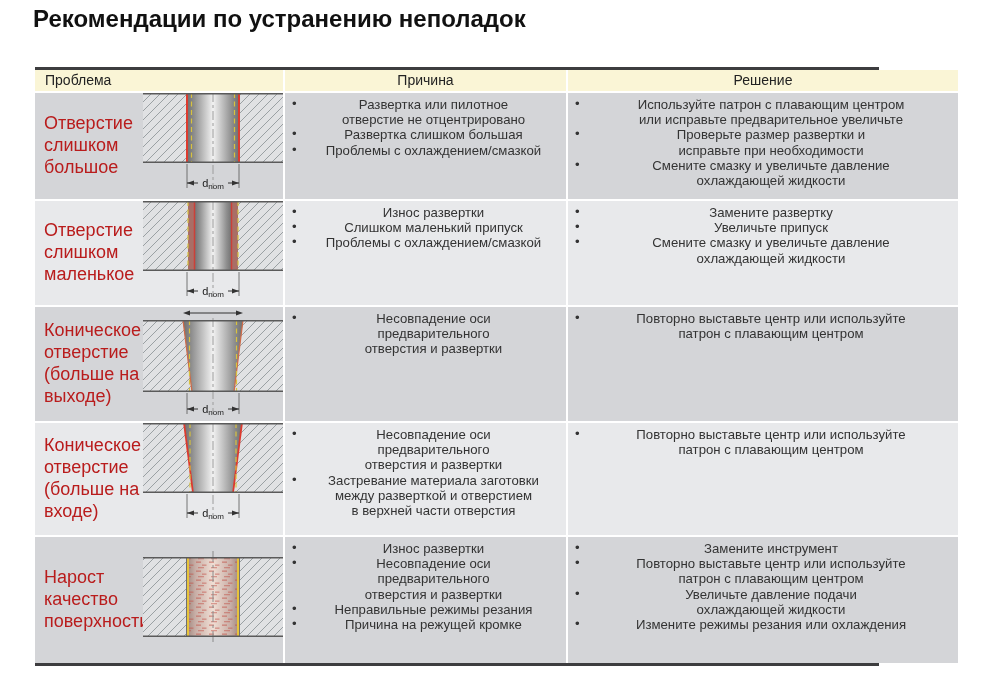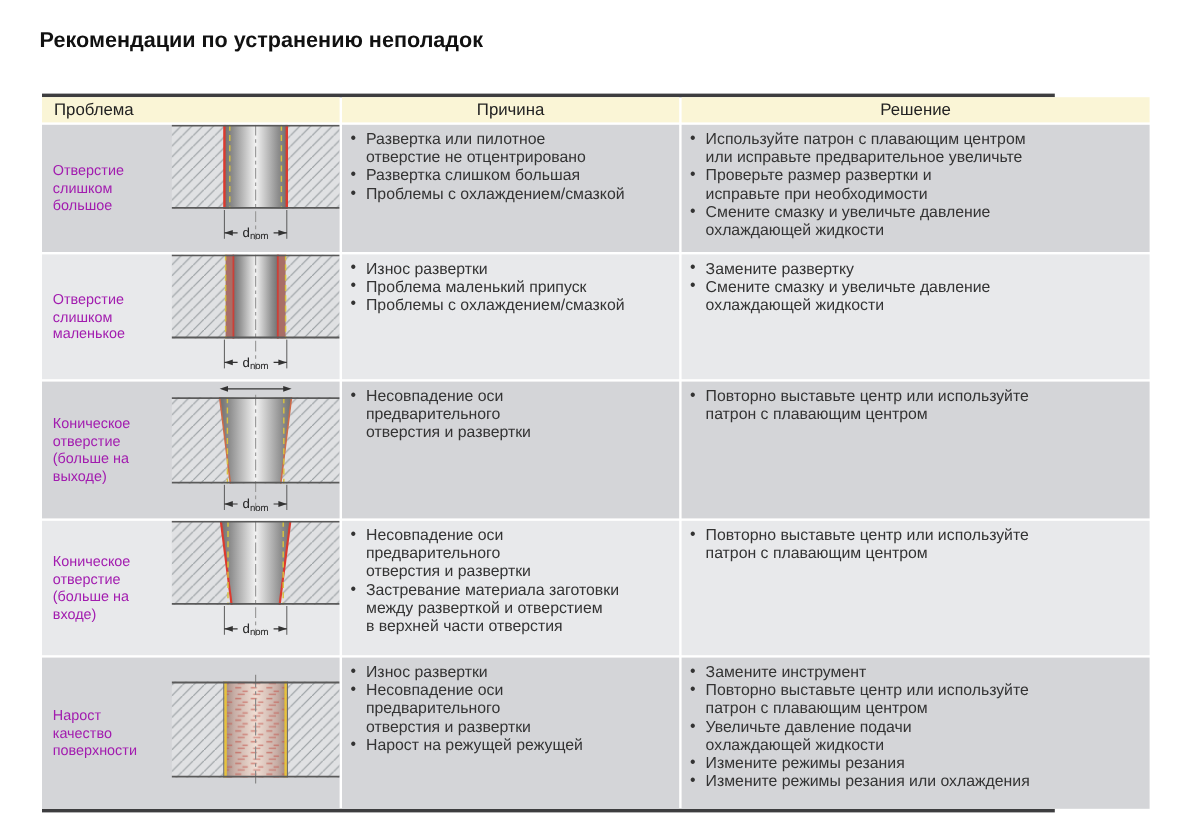--- a/index.html
+++ b/index.html
@@ -2,21 +2,21 @@
 <html><head>
 <meta charset="utf-8">
 <style>
   html,body{margin:0;padding:0;}
   body{
     width:990px;height:697px;background:#ffffff;overflow:hidden;
     font-family:"Liberation Sans","DejaVu Sans",sans-serif;
     -webkit-font-smoothing:antialiased;
   }
   .title{
-    margin:23px 0 0 33px;font-size:18px;font-weight:bold;color:#111;
+    margin:5px 0 0 33px;font-size:24px;font-weight:bold;color:#111;
   }
   .table{
     margin:34px 0 0 35px;width:844px;
     border-top:3px solid #3d3d3f;border-bottom:3px solid #3d3d3f;
     background:#ffffff;
   }
   .grid-row{display:grid;grid-template-columns:248px 281px 390px;column-gap:2px;}
   .header .cell{
     background:#faf5d6;height:21px;line-height:21px;font-size:14px;color:#222;
   }
@@ -26,27 +26,27 @@
   .trow.dark .cell{background:#d4d5d8;}
   .trow.light .cell{background:#e8e9eb;}
   .r1{height:106px;}
   .r2{height:104px;}
   .r3{height:114px;}
   .r4{height:112px;}
   .r5{height:126px;}
   .probcell{position:relative;}
   .problabel{
     position:absolute;left:9px;top:50%;transform:translateY(-50%);
-    width:122px;font-size:12px;line-height:1.22;color:#a21caf;white-space:pre-line;
+    width:122px;font-size:18px;line-height:1.22;color:#b91c1c;white-space:pre-line;
   }
   .illus{position:absolute;right:0;top:0;display:block;}
   .illus.off3{top:1px;}
   .illus.off5{top:14px;}
   .bullets{padding:4px 4px 0 6px;font-size:13.2px;line-height:15.2px;color:#333;}
-  .bullet{position:relative;padding-left:14px;white-space:pre-line;}
+  .bullet{position:relative;padding-left:14px;white-space:pre-line;text-align:center;}
   .bullet::before{content:"\2022";position:absolute;left:1px;top:-1px;}
   svg text{font-family:"Liberation Sans","DejaVu Sans",sans-serif;}
 </style>
 </head>
 <body>
 
 <svg width="0" height="0" style="position:absolute" aria-hidden="true">
   <defs>
     <pattern id="hatch" patternUnits="userSpaceOnUse" width="9" height="9">
       <rect width="9" height="9" fill="#e0e1e3"></rect>
@@ -151,25 +151,26 @@
           <line x1="44" y1="90" x2="55" y2="90" stroke="#333" stroke-width="1"></line>
           <line x1="85" y1="90" x2="96" y2="90" stroke="#333" stroke-width="1"></line>
           <polygon points="44,90 51,87.6 51,92.4" fill="#333"></polygon>
           <polygon points="96,90 89,87.6 89,92.4" fill="#333"></polygon>
           <text x="70" y="93.5" text-anchor="middle" font-size="11" fill="#222"><tspan>d</tspan><tspan font-size="8" dy="2">nom</tspan></text>
         </g>
       </svg>
     </div>
     <div class="cell bullets">
         <div class="bullet">Износ развертки</div>
-        <div class="bullet">Проблема маленький припуск</div>
+        <div class="bullet">Слишком маленький припуск</div>
         <div class="bullet">Проблемы с охлаждением/смазкой</div>
       </div>
     <div class="cell bullets">
         <div class="bullet">Замените развертку</div>
+        <div class="bullet">Увеличьте припуск</div>
         <div class="bullet">Смените смазку и увеличьте давление
 охлаждающей жидкости</div>
       </div>
   </div>
 
   <div class="grid-row trow r3 dark">
     <div class="cell probcell">
       <div class="problabel">Коническое
 отверстие
 (больше на
@@ -268,26 +269,26 @@
         <line x1="70" y1="0" x2="70" y2="94" stroke="#8a8a8a" stroke-width="1" stroke-dasharray="11 3 3 3"></line>
         <line x1="0" y1="6.75" x2="140" y2="6.75" stroke="#5a5a5a" stroke-width="1.5"></line>
         <line x1="0" y1="85.25" x2="140" y2="85.25" stroke="#5a5a5a" stroke-width="1.5"></line>
       </svg>
     </div>
     <div class="cell bullets">
         <div class="bullet">Износ развертки</div>
         <div class="bullet">Несовпадение оси
 предварительного
 отверстия и развертки</div>
-        <div class="bullet">Нарост на режущей режущей</div>
+        <div class="bullet">Неправильные режимы резания</div>
+        <div class="bullet">Причина на режущей кромке</div>
       </div>
     <div class="cell bullets">
         <div class="bullet">Замените инструмент</div>
         <div class="bullet">Повторно выставьте центр или используйте
 патрон с плавающим центром</div>
         <div class="bullet">Увеличьте давление подачи
 охлаждающей жидкости</div>
-        <div class="bullet">Измените режимы резания</div>
         <div class="bullet">Измените режимы резания или охлаждения</div>
       </div>
   </div>
 
 </div>
 
 </body></html>

